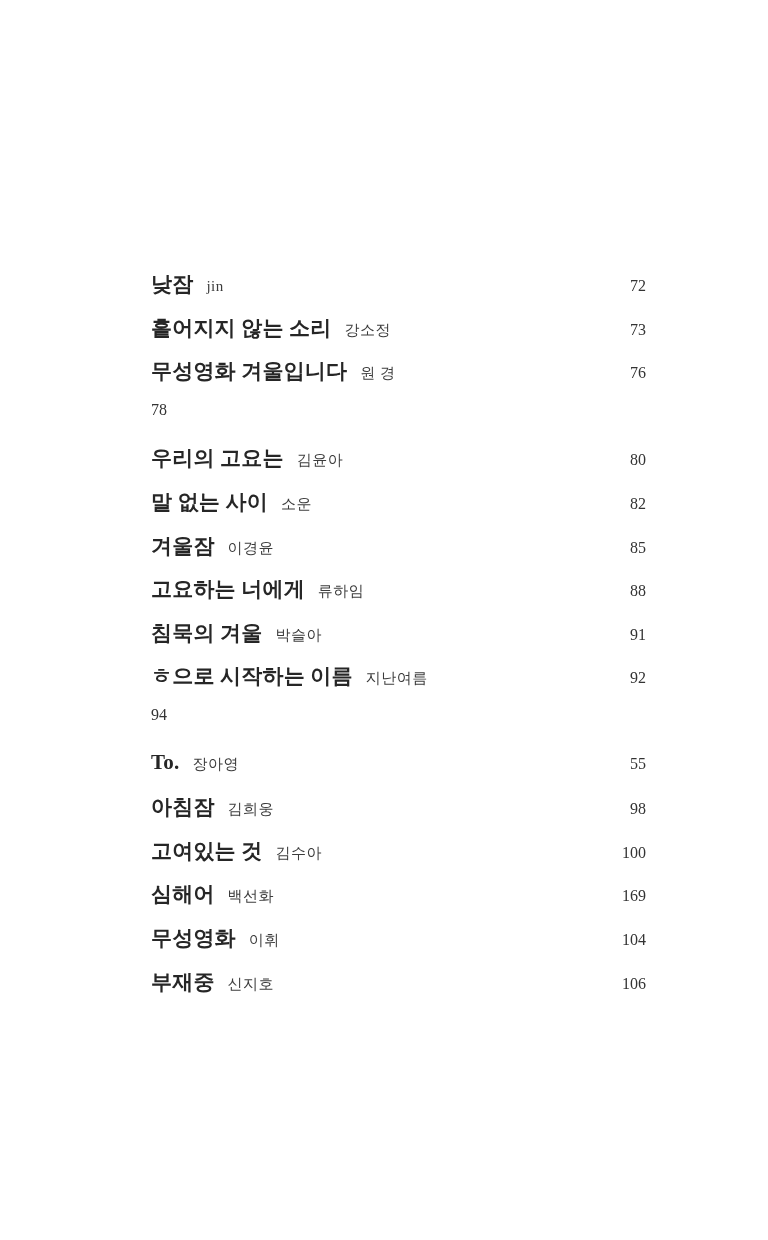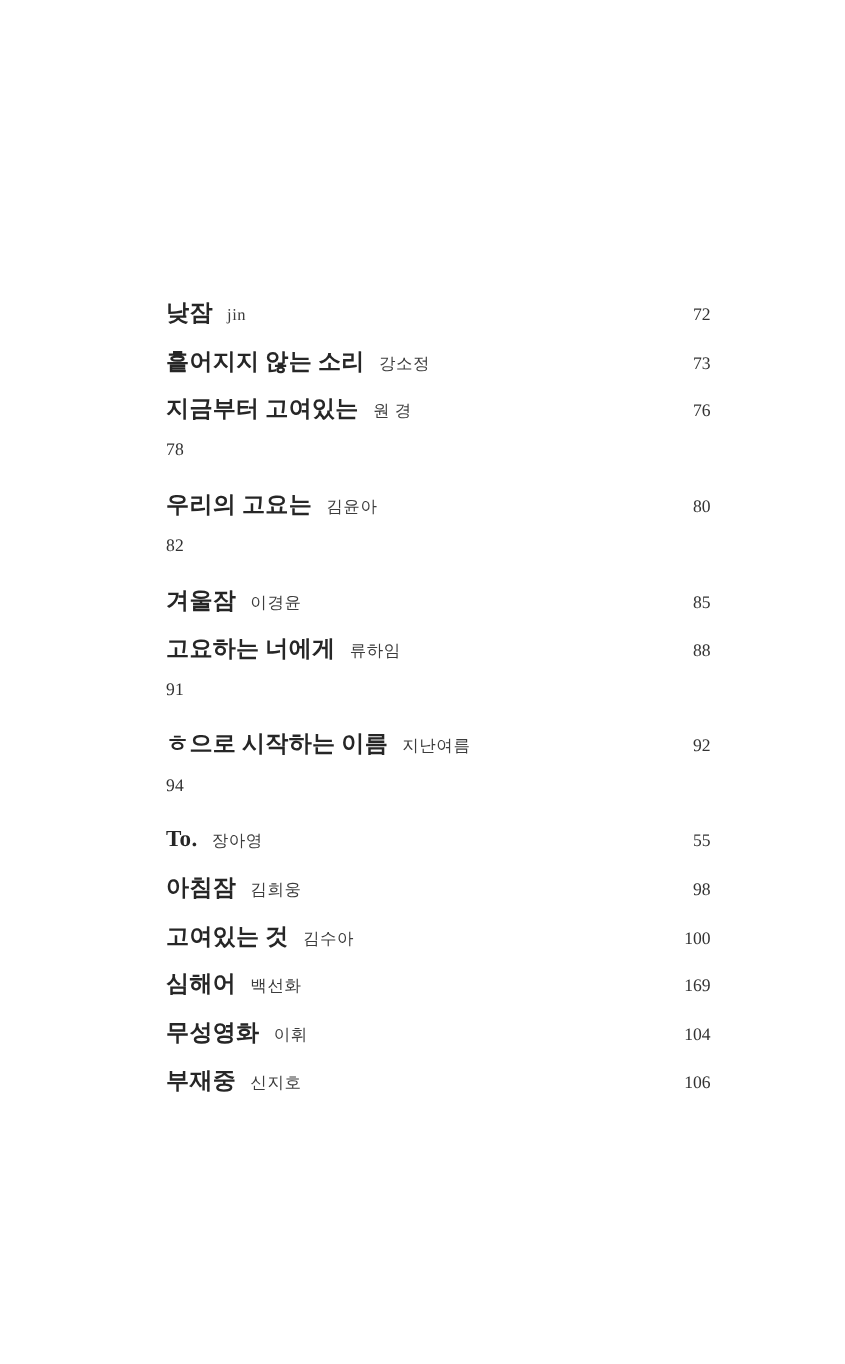--- a/index.html
+++ b/index.html
@@ -66,59 +66,67 @@
   <div class="toc-row">
     <span class="toc-left">
       <span class="toc-title">흩어지지 않는 소리</span>
       <span class="toc-author">강소정</span>
     </span>
     <span class="toc-page">73</span>
   </div>
 
   <div class="toc-row">
     <span class="toc-left">
-      <span class="toc-title">지금부터 고여있는</span>
+      <span class="toc-title">무성영화 겨울입니다</span>
       <span class="toc-author">원 경</span>
     </span>
     <span class="toc-page">76</span>
   </div>
 
   <div class="toc-row">
     <span class="toc-page">78</span>
   </div>
 
   <div class="toc-row">
     <span class="toc-left">
       <span class="toc-title">우리의 고요는</span>
       <span class="toc-author">김윤아</span>
     </span>
     <span class="toc-page">80</span>
   </div>
 
   <div class="toc-row">
+    <span class="toc-left">
+      <span class="toc-title">말 없는 사이</span>
+      <span class="toc-author">소운</span>
+    </span>
     <span class="toc-page">82</span>
   </div>
 
   <div class="toc-row">
     <span class="toc-left">
       <span class="toc-title">겨울잠</span>
       <span class="toc-author">이경윤</span>
     </span>
     <span class="toc-page">85</span>
   </div>
 
   <div class="toc-row">
     <span class="toc-left">
       <span class="toc-title">고요하는 너에게</span>
       <span class="toc-author">류하임</span>
     </span>
     <span class="toc-page">88</span>
   </div>
 
   <div class="toc-row">
+    <span class="toc-left">
+      <span class="toc-title">침묵의 겨울</span>
+      <span class="toc-author">박슬아</span>
+    </span>
     <span class="toc-page">91</span>
   </div>
 
   <div class="toc-row">
     <span class="toc-left">
       <span class="toc-title">ㅎ으로 시작하는 이름</span>
       <span class="toc-author">지난여름</span>
     </span>
     <span class="toc-page">92</span>
   </div>

